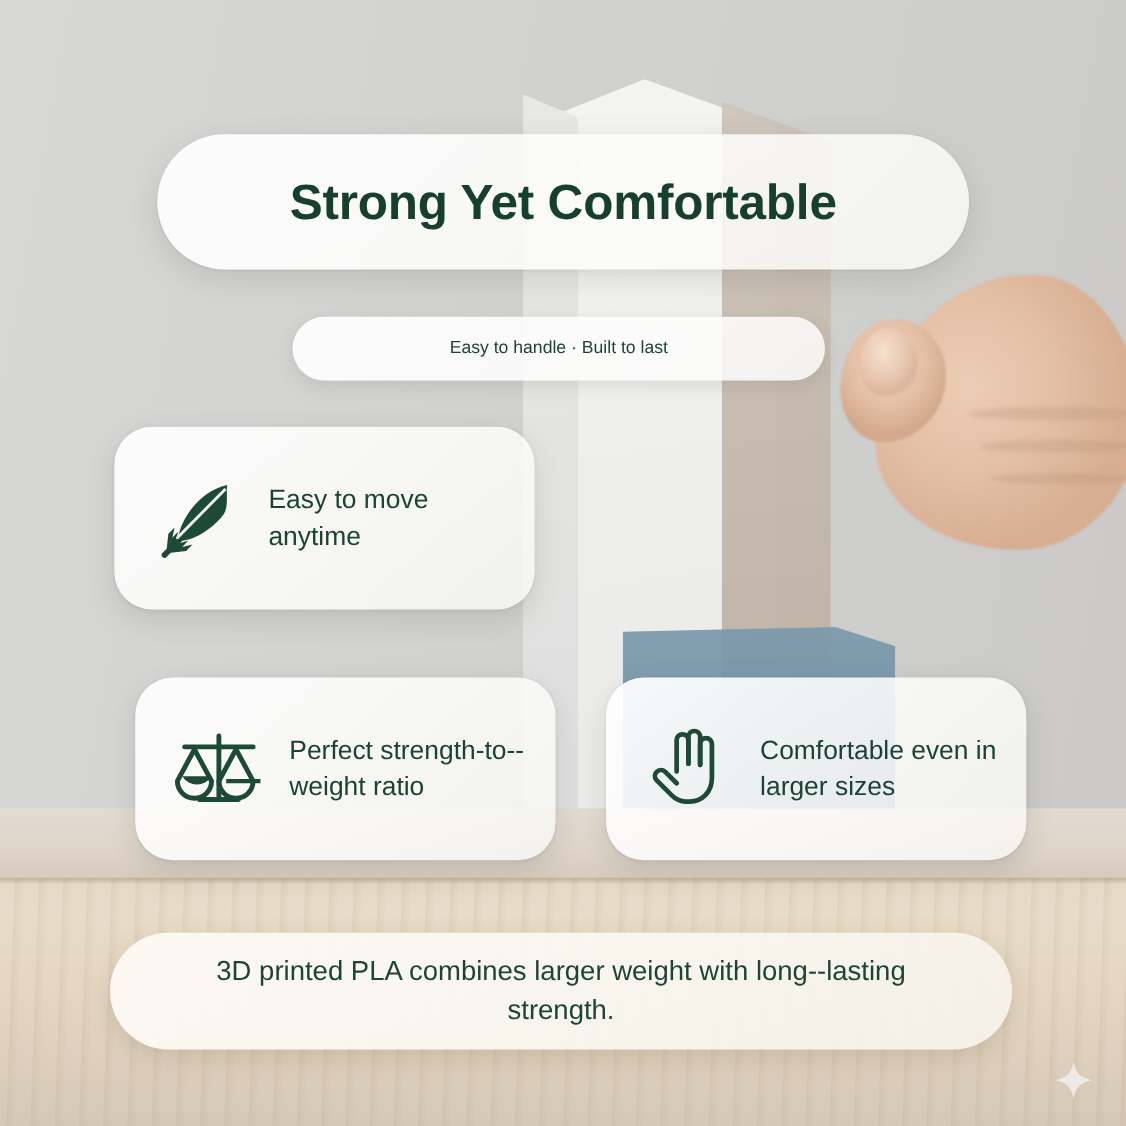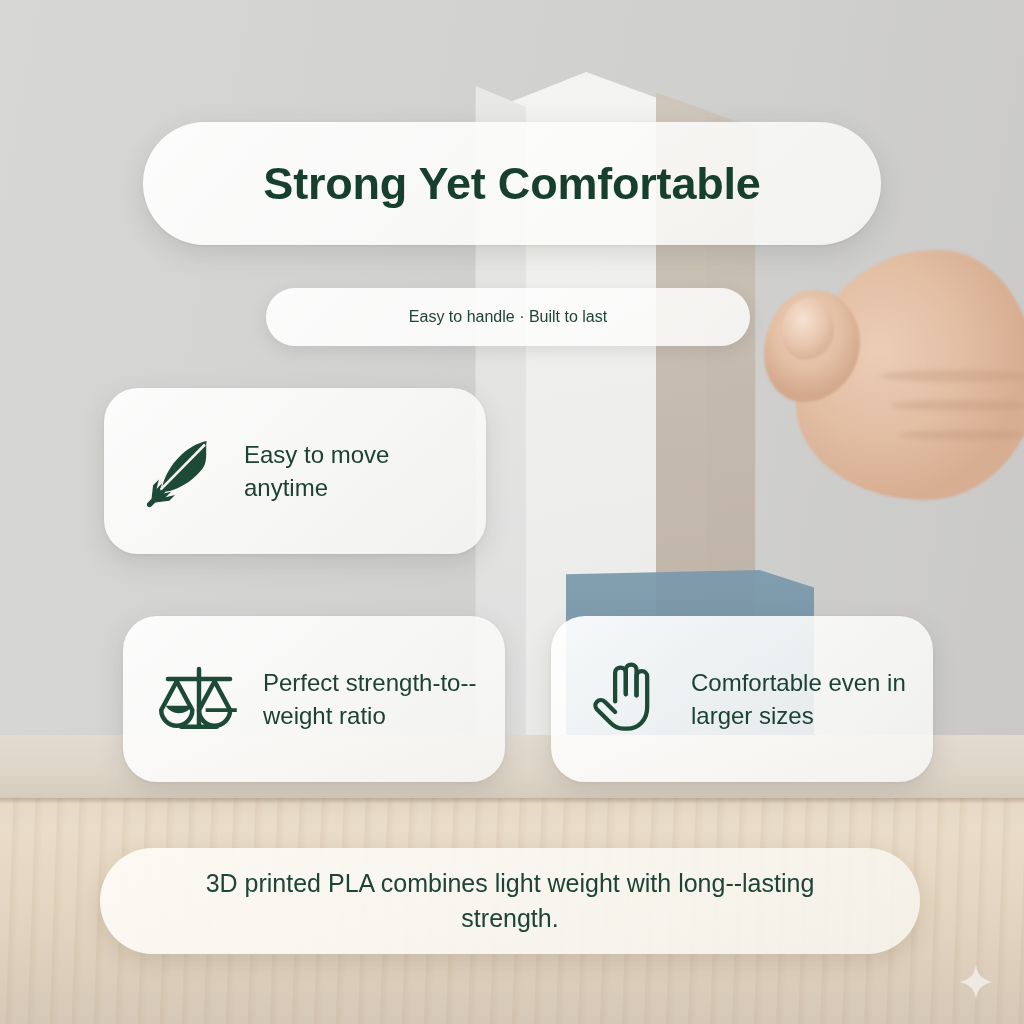--- a/index.html
+++ b/index.html
@@ -235,21 +235,21 @@
           <path d="M22 34V10a4.5 4.5 0 0 1 9 0v18"></path>
           <path d="M31 28V7.5a4.5 4.5 0 0 1 9 0V29"></path>
           <path d="M40 29V13a4.5 4.5 0 0 1 9 0v26c0 10.5-7.2 18-17 18h-3c-4.3 0-7.6-1.6-10.7-4.7L6.6 40.6a4.6 4.6 0 0 1 6.5-6.5L22 43"></path>
         </g>
       </svg>
     </span>
     <span class="card-label">Comfortable even in larger sizes</span>
   </div>
 
   <div class="pill-foot">
-    <span>3D printed PLA combines light weight with long--lasting strength.</span>
+    <span>3D printed PLA combines larger weight with long--lasting strength.</span>
   </div>
 
   <span class="sparkle">
     <svg width="40" height="40" viewBox="0 0 40 40" aria-hidden="true">
       <path d="M20 3 C21.6 13.2 26.8 18.4 37 20 C26.8 21.6 21.6 26.8 20 37 C18.4 26.8 13.2 21.6 3 20 C13.2 18.4 18.4 13.2 20 3 Z" fill="#f0ece6" opacity=".92"></path>
     </svg>
   </span>
 
 </div>
 

